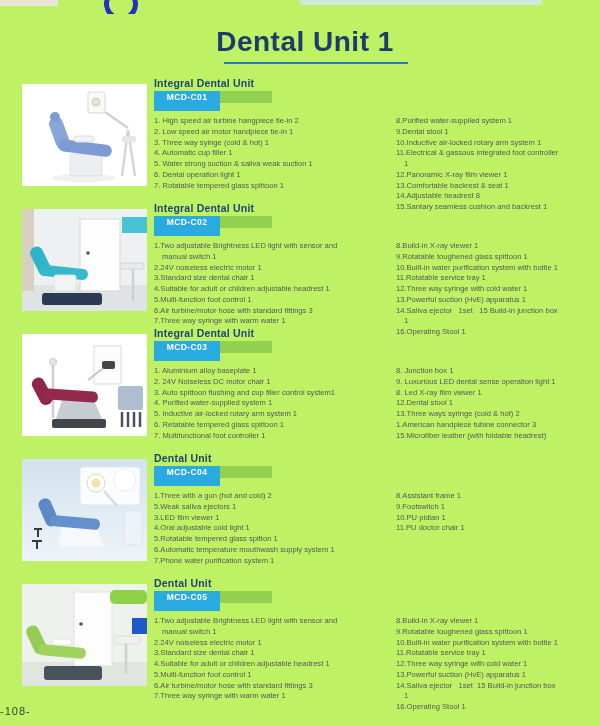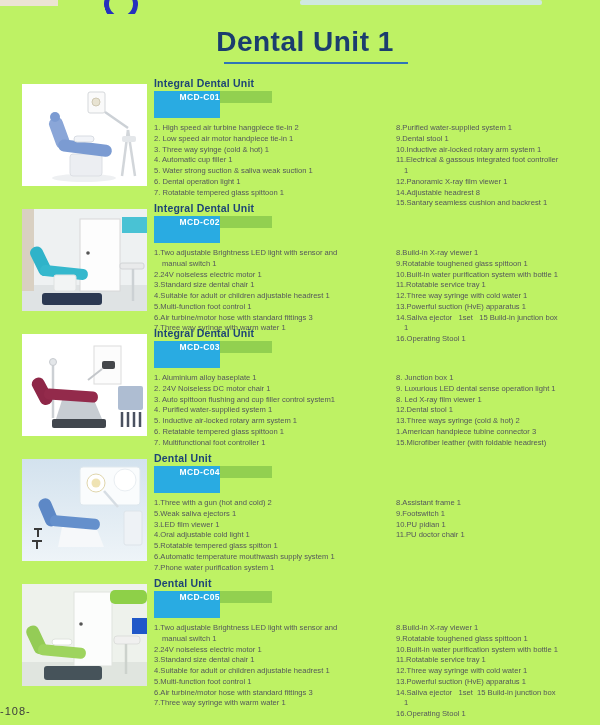--- a/index.html
+++ b/index.html
@@ -17,22 +17,22 @@
          font-size:28px;font-weight:bold;color:#1b3d6e;letter-spacing:0.5px;}
   .title-underline{position:absolute;top:62px;left:224px;width:184px;height:2px;background:#2e75b6;}
   
   .sections{position:absolute;top:74px;left:0;right:16px;}
   .section{display:flex;height:125px;box-sizing:border-box;padding-left:22px;}
   .image-col{flex:none;width:128px;padding-top:10px;}
   .image-col svg{display:block;}
   .content{flex:1;padding-left:4px;padding-top:3px;}
   .section-heading{margin:0;font-size:10.5px;font-weight:bold;color:#1d4476;letter-spacing:0.2px;}
   .badge-row{display:flex;margin-top:2px;}
-  .badge-blue{width:66px;height:27px;background:#29abe2;color:#ffffff;font-size:8.5px;
-              font-weight:bold;text-align:right;line-height:12px;letter-spacing:0.4px;}
+  .badge-blue{width:66px;height:20px;background:#29abe2;color:#ffffff;font-size:8.5px;
+              font-weight:bold;text-align:center;line-height:12px;letter-spacing:0.4px;}
   .badge-green{width:52px;height:12px;background:#92d050;}
   .columns{display:flex;margin-top:5px;gap:40px;}
   .feature-list{list-style:none;margin:0;padding:0;font-size:7.6px;color:#54575b;line-height:1.42;}
   .feature-list li{padding-left:8px;text-indent:-8px;white-space:pre-wrap;}
   .col-left{width:202px;flex:none;padding-right:4px;box-sizing:border-box;}
   .col-right{flex:1;padding-right:30px;}
   
   .page-number{position:absolute;bottom:8px;left:0;width:100%;text-align:left;
                font-size:11px;color:#3c3c3c;letter-spacing:1px;}
 </style>
@@ -90,20 +90,21 @@
               <li>5. Water strong suction &amp; saliva weak suction 1</li>
               <li>6. Dental operation light 1</li>
               <li>7. Rotatable tempered glass spittoon 1</li>
             </ul>
           <ul class="feature-list col-right">
               <li>8.Purified water-supplied system 1</li>
               <li>9.Dental stool 1</li>
               <li>10.Inductive air-locked rotary arm system 1</li>
               <li>11.Electrical &amp; gassous integrated foot controller 1</li>
               <li>12.Panoramic X-ray film viewer 1</li>
+              <li>13.Comfortable backrest &amp; seat 1</li>
               <li>14.Adjustable headrest 8</li>
               <li>15.Santary seamless cushion and backrest 1</li>
             </ul>
         </div>
       </div>
     </div>
 
     <div class="section">
       <div class="image-col" title="Teal dental chair unit in clinic room with white cabinet and dark floor mat">
         <svg width="125" height="102" viewBox="0 0 125 102">

